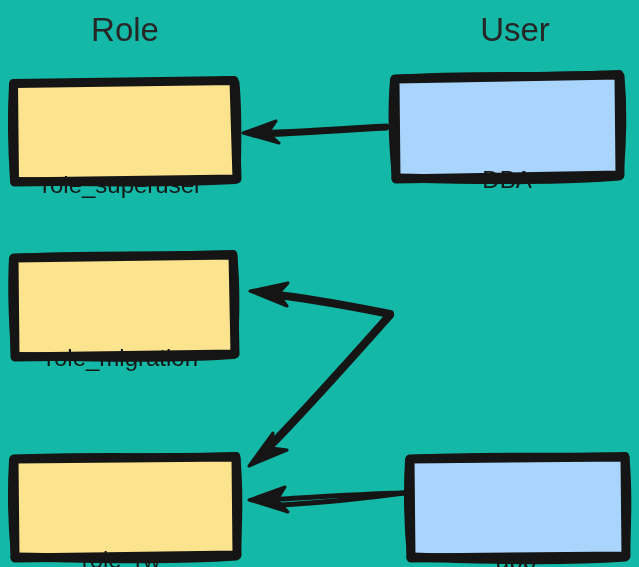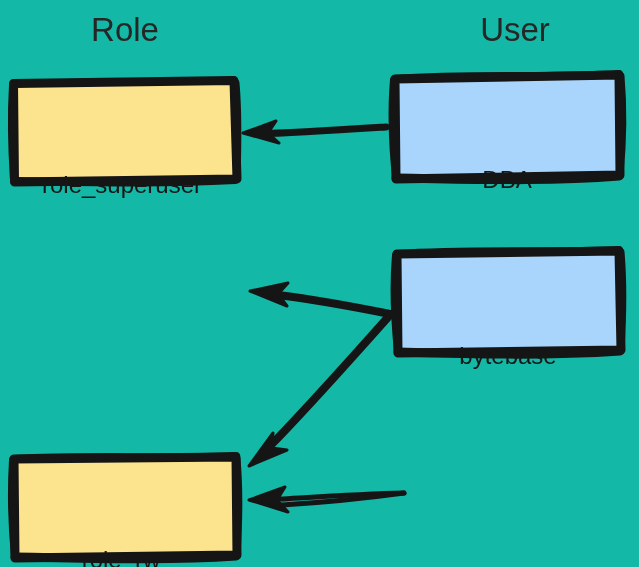--- a/index.html
+++ b/index.html
@@ -86,20 +86,30 @@
     <svg width="232" height="110" viewBox="0 0 232 110" aria-hidden="true">
       <path d="M5.5,7.5 L226,4.5 L229,103 L6.5,106 Z" fill="#fce38d" stroke="#151515" stroke-width="9" stroke-linejoin="round" stroke-linecap="round"></path>
       <path d="M6,8 C80,5 150,6 226,4" fill="none" stroke="#151515" stroke-width="7" stroke-linecap="round"></path>
       <path d="M228,7 C231,40 230,72 229,102" fill="none" stroke="#151515" stroke-width="7" stroke-linecap="round"></path>
       <path d="M227,104 C150,108 78,106 7,105" fill="none" stroke="#151515" stroke-width="8" stroke-linecap="round"></path>
       <path d="M5,9 C3,42 4,74 6,104" fill="none" stroke="#151515" stroke-width="8" stroke-linecap="round"></path>
     </svg>
     <div class="node-label">role_superuser</div>
   </div>
 
+  <div class="node" id="n-migration">
+    <svg width="232" height="112" viewBox="0 0 232 112" aria-hidden="true">
+      <path d="M6,8 L225,5 L227,104 L7,107 Z" fill="#fce38d" stroke="#151515" stroke-width="9" stroke-linejoin="round" stroke-linecap="round"></path>
+      <path d="M6,8 C78,4 152,7 225,4" fill="none" stroke="#151515" stroke-width="8" stroke-linecap="round"></path>
+      <path d="M226,8 C229,40 228,74 226,104" fill="none" stroke="#151515" stroke-width="7" stroke-linecap="round"></path>
+      <path d="M225,105 C152,110 78,107 7,106" fill="none" stroke="#151515" stroke-width="8" stroke-linecap="round"></path>
+      <path d="M5,9 C3,42 5,76 7,105" fill="none" stroke="#151515" stroke-width="8" stroke-linecap="round"></path>
+    </svg>
+    <div class="node-label">role_migration</div>
+  </div>
 
   <div class="node" id="n-rw">
     <svg width="234" height="112" viewBox="0 0 234 112" aria-hidden="true">
       <path d="M6,7 L228,5 L229,103 L7,106 Z" fill="#fce38d" stroke="#151515" stroke-width="9" stroke-linejoin="round" stroke-linecap="round"></path>
       <path d="M6,7 C80,3 154,7 228,4" fill="none" stroke="#151515" stroke-width="8" stroke-linecap="round"></path>
       <path d="M229,7 C232,40 231,72 229,103" fill="none" stroke="#151515" stroke-width="7" stroke-linecap="round"></path>
       <path d="M228,104 C154,109 78,106 7,105" fill="none" stroke="#151515" stroke-width="9" stroke-linecap="round"></path>
       <path d="M5,8 C3,42 4,74 7,104" fill="none" stroke="#151515" stroke-width="8" stroke-linecap="round"></path>
     </svg>
     <div class="node-label">role_rw</div>
@@ -109,31 +119,31 @@
     <svg width="238" height="114" viewBox="0 0 238 114" aria-hidden="true">
       <path d="M7,9 L231,5 L232,105 L8,109 Z" fill="#a9d5fc" stroke="#151515" stroke-width="9" stroke-linejoin="round" stroke-linecap="round"></path>
       <path d="M7,9 C80,4 156,8 231,4" fill="none" stroke="#151515" stroke-width="8" stroke-linecap="round"></path>
       <path d="M233,6 C236,40 235,74 232,105" fill="none" stroke="#151515" stroke-width="7" stroke-linecap="round"></path>
       <path d="M231,106 C156,112 80,109 8,108" fill="none" stroke="#151515" stroke-width="9" stroke-linecap="round"></path>
       <path d="M6,10 C3,44 5,78 8,107" fill="none" stroke="#151515" stroke-width="8" stroke-linecap="round"></path>
     </svg>
     <div class="node-label">DBA</div>
   </div>
 
-  <div class="node" id="n-bytebase">
-    <svg width="236" height="112" viewBox="0 0 236 112" aria-hidden="true">
-      <path d="M7,8 L229,5 L231,104 L8,107 Z" fill="#a9d5fc" stroke="#151515" stroke-width="9" stroke-linejoin="round" stroke-linecap="round"></path>
-      <path d="M7,8 C80,3 156,7 229,4" fill="none" stroke="#151515" stroke-width="8" stroke-linecap="round"></path>
-      <path d="M231,6 C234,40 233,72 231,104" fill="none" stroke="#151515" stroke-width="7" stroke-linecap="round"></path>
-      <path d="M230,105 C156,110 80,108 8,106" fill="none" stroke="#151515" stroke-width="9" stroke-linecap="round"></path>
-      <path d="M6,9 C3,42 5,76 8,106" fill="none" stroke="#151515" stroke-width="8" stroke-linecap="round"></path>
+
+  <div class="node" id="n-app">
+    <svg width="228" height="112" viewBox="0 0 228 112" aria-hidden="true">
+      <path d="M6,7 L221,5 L222,104 L7,106 Z" fill="#a9d5fc" stroke="#151515" stroke-width="9" stroke-linejoin="round" stroke-linecap="round"></path>
+      <path d="M6,7 C78,3 150,6 221,4" fill="none" stroke="#151515" stroke-width="8" stroke-linecap="round"></path>
+      <path d="M222,6 C225,40 224,72 222,104" fill="none" stroke="#151515" stroke-width="7" stroke-linecap="round"></path>
+      <path d="M221,105 C150,110 78,107 7,105" fill="none" stroke="#151515" stroke-width="9" stroke-linecap="round"></path>
+      <path d="M5,8 C3,42 4,74 7,105" fill="none" stroke="#151515" stroke-width="8" stroke-linecap="round"></path>
     </svg>
-    <div class="node-label">bytebase</div>
+    <div class="node-label">app</div>
   </div>
-
 
   <svg id="edges" viewBox="0 0 639 567" aria-hidden="true">
 
     <g>
       <path class="hit" d="M386,127 C340,130 295,133 256,134" fill="none" stroke="#151515" stroke-width="7" stroke-linecap="round"></path>
       <path d="M243,133 L276,121 L268,133 L279,143 Z" fill="#151515" stroke="#151515" stroke-width="3" stroke-linejoin="round"></path>
     </g>
 
     <g>
       <path class="hit" d="M390,314 C350,306 310,299 278,295" fill="none" stroke="#151515" stroke-width="8" stroke-linecap="round"></path>

